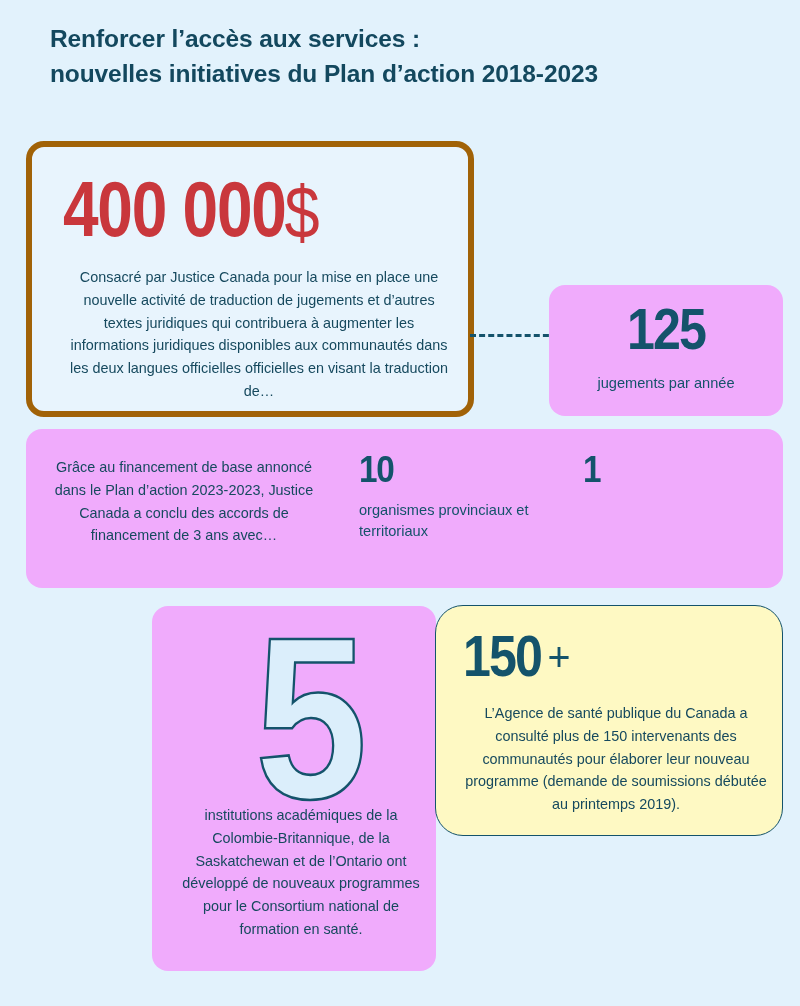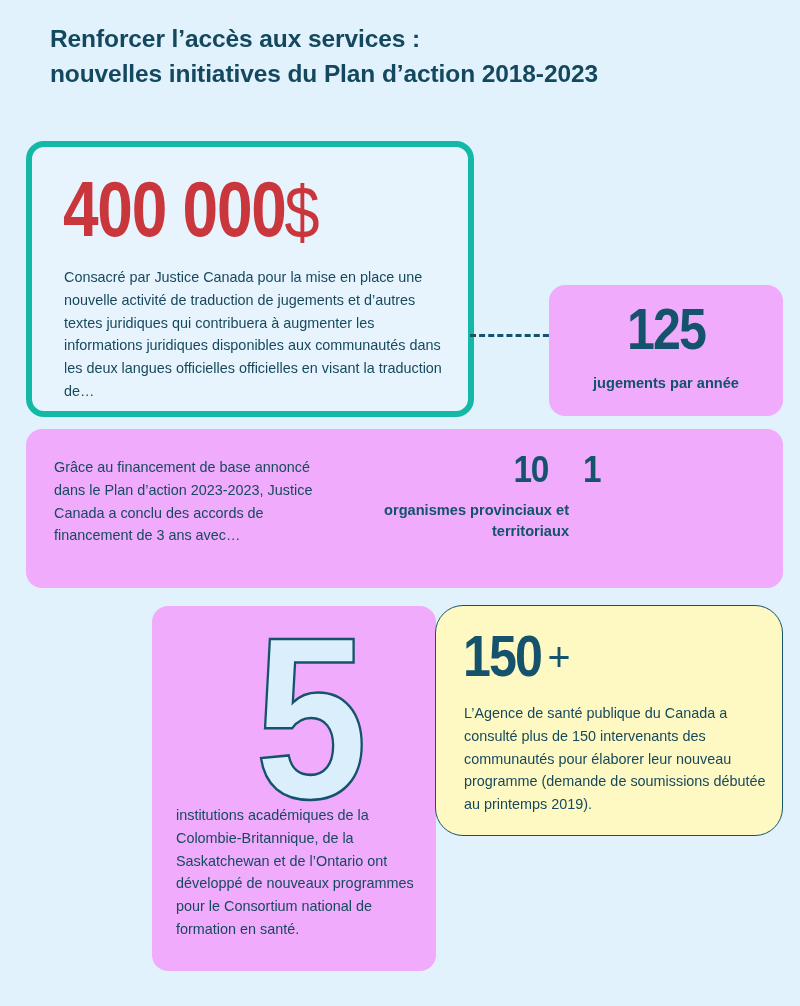--- a/index.html
+++ b/index.html
@@ -41,42 +41,43 @@
     position: absolute;
     box-sizing: border-box;
   }
   .card-white {
     background: #f0abfc;
     border-radius: 16px;
   }
   .card-tint-outlinewhite {
     background: #e8f4fd;
     border-radius: 18px;
-    border: 6px solid #14b8a6;
+    border: 6px solid #a16207;
   }
   .card-tint-outlinedark {
     background: #fef9c3;
     border-radius: 28px;
     border: 1.6px solid #14536b;
   }
 
   
   .body-text {
     margin: 0;
     color: #16495e;
     font-size: 14.4px;
     line-height: 1.585;
     font-weight: normal;
+    text-align: center;
   }
   .label-bold {
     margin: 0;
     color: #14526a;
     font-size: 14.6px;
     line-height: 1.42;
-    font-weight: bold;
+    font-weight: normal;
   }
 
   
   .bignum {
     margin: 0;
     font-weight: bold;
     line-height: 1;
     white-space: nowrap;
   }
   .bignum-red {
@@ -180,21 +181,20 @@
     position: absolute;
     left: 28px;
     top: 27px;
     width: 260px;
   }
   #card-agreements .stat-a {
     position: absolute;
     left: 333px;
     top: 22px;
     width: 210px;
-    text-align: right;
   }
   #card-agreements .stat-b {
     position: absolute;
     left: 557px;
     top: 22px;
     width: 200px;
   }
   .stat-label {
     margin-top: 12px;
   }

